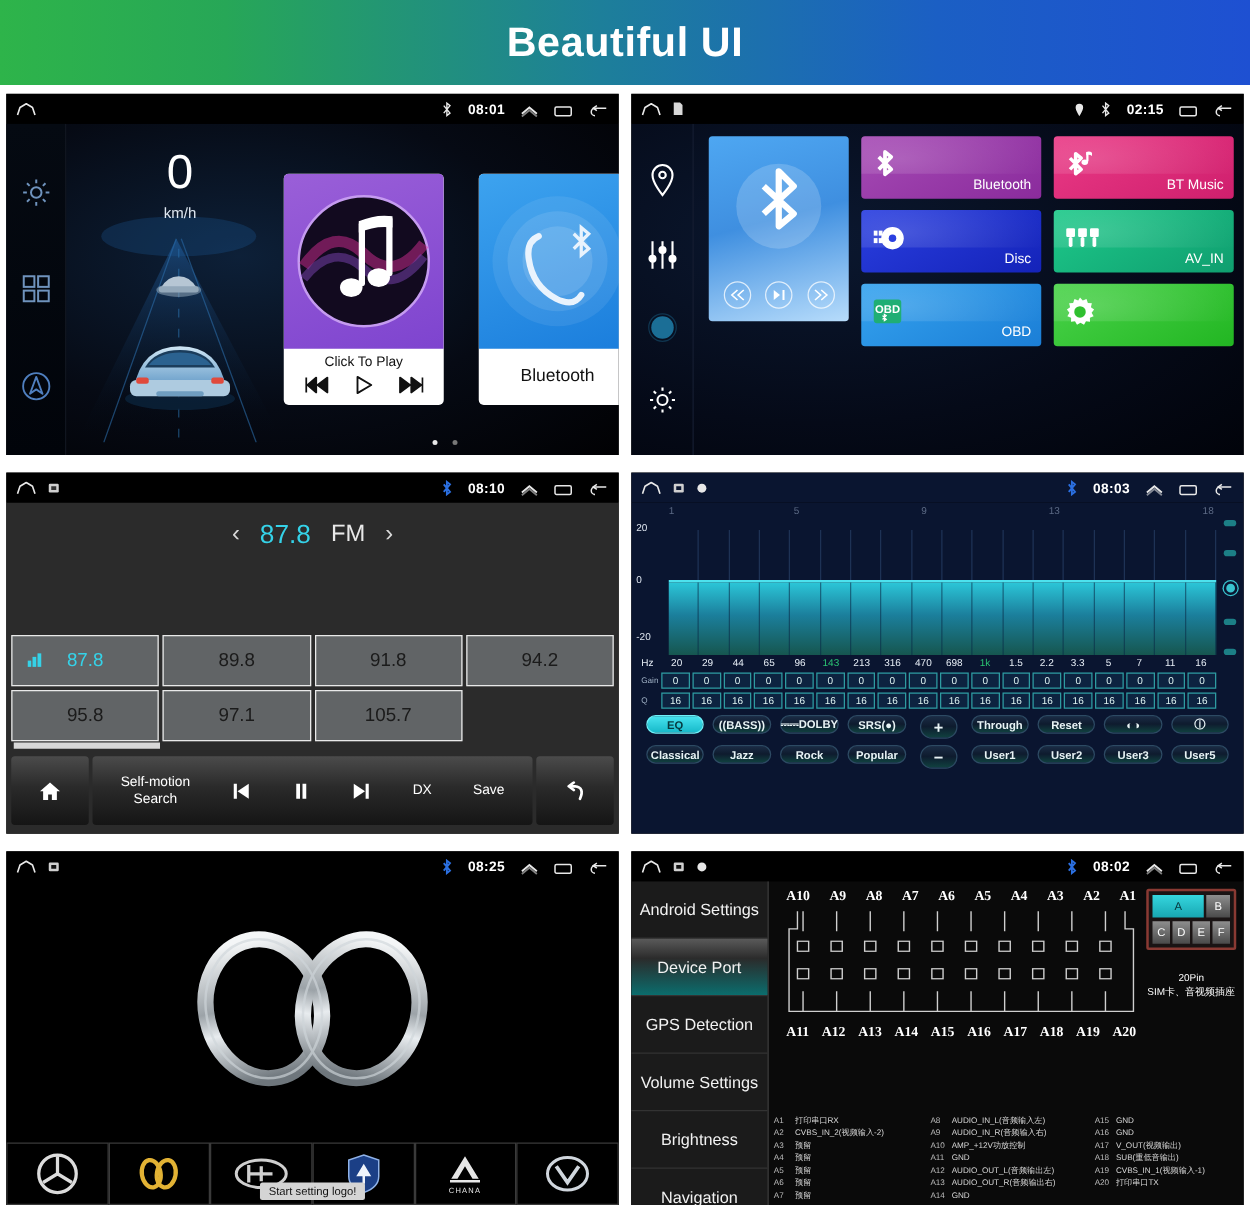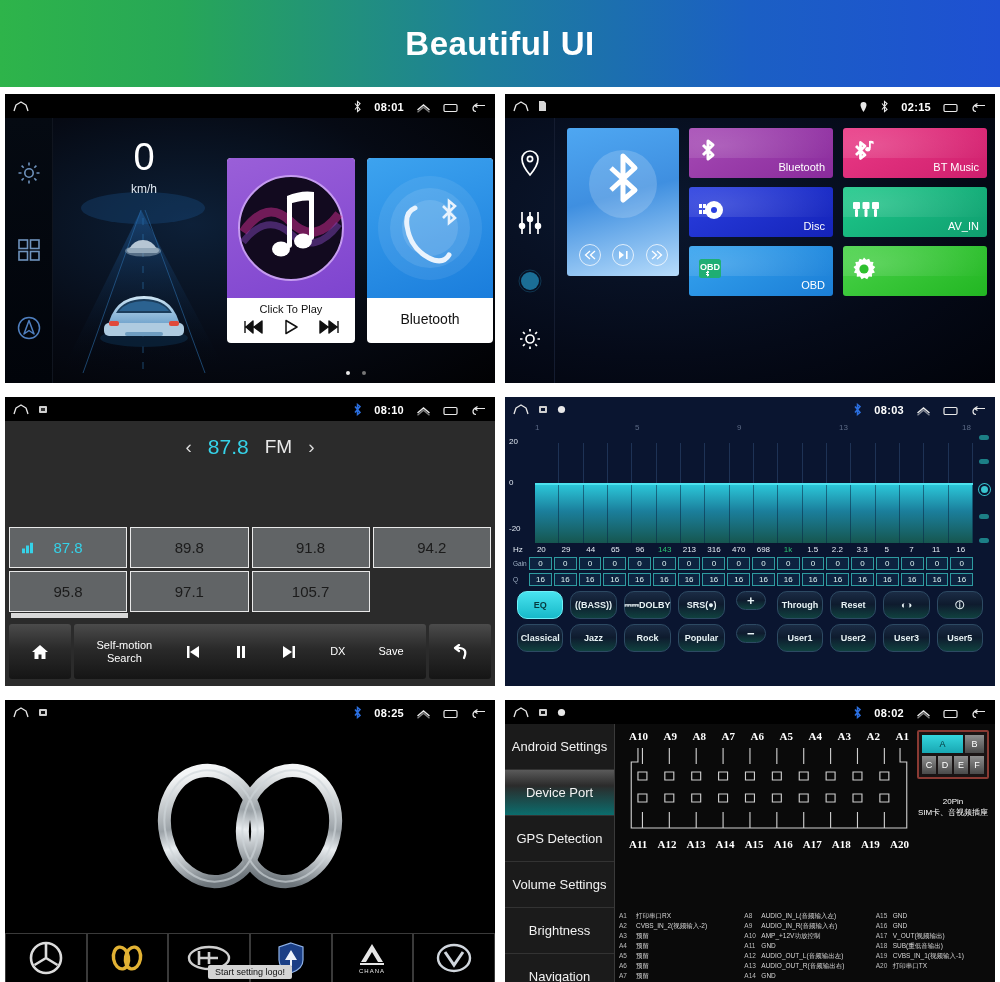--- a/index.html
+++ b/index.html
@@ -4,21 +4,21 @@
 <style>
   * { box-sizing: border-box; margin: 0; padding: 0; }
   body {
     width: 1000px; height: 982px;
     background: #ffffff;
     font-family: "Liberation Sans", sans-serif;
     overflow: hidden;
   }
   
   .header {
-    width: 1000px; height: 87px;
+    width: 1000px; height: 68px;
     background: linear-gradient(90deg, #2eb44a 0%, #27a757 18%, #1d7f9a 48%, #1b5fc4 75%, #1e50d2 100%);
     display: flex; align-items: center; justify-content: center;
   }
   .header-title {
     color: #fff; font-size: 33px; font-weight: bold;
     letter-spacing: 0.5px;
   }
   
   .grid {
     width: 1000px; height: 903px;
@@ -49,21 +49,21 @@
   .p1-rail { position: absolute; left: 0; top: 0; bottom: 0; width: 48px;
     background: linear-gradient(180deg,#050a12,#01040a);
     border-right: 1px solid #10151f;
     display: flex; flex-direction: column; align-items: center;
     justify-content: space-around; padding: 16px 0; }
   .p1-road { position: absolute; left: 48px; top: 0; width: 182px; bottom: 0; }
   .speed-num { position: absolute; left: 0; right: 0; top: 20px; text-align: center;
     color: #fff; font-size: 38px; font-weight: 300; line-height: 1; }
   .speed-unit { position: absolute; left: 0; right: 0; top: 64px; text-align: center;
     color: #dfe8f2; font-size: 12px; }
-  .p1-tiles { position: absolute; left: 222px; top: 40px; display: flex; gap: 12px; }
+  .p1-tiles { position: absolute; left: 222px; top: 40px; display: flex; gap: 28px; }
   .tile-music { width: 128px; border-radius: 4px; overflow: hidden; background:#fff; }
   .tm-art { height: 140px; background: linear-gradient(160deg,#9a5fd8,#7e44cf); position: relative; }
   .tm-lab { text-align: center; font-size: 11px; color: #111; padding: 5px 0 2px; }
   .tm-ctrls { display: flex; justify-content: space-around; align-items: center; padding: 2px 6px 7px; }
   .tile-bt { width: 126px; border-radius: 4px; overflow: hidden; background:#fff; }
   .tb-art { height: 140px; background: linear-gradient(160deg,#3da3ef,#1a7ddc); position: relative; }
   .tb-lab { text-align: center; font-size: 14px; color: #111; padding: 13px 0 16px; }
   .p1-dots { position: absolute; left: 222px; right: 10px; bottom: 8px;
     display: flex; justify-content: center; gap: 12px; }
   .dot { width: 4px; height: 4px; border-radius: 50%; background: #777; }
@@ -138,21 +138,21 @@
   .eq-hz .vals span { flex: 1; text-align: center; color: #e6edf5; font-size: 8px; }
   .eq-hz .vals span.hi { color: #2bc473; }
   .eq-row { display: flex; align-items: center; margin: 3px 22px 0 8px; }
   .eq-row .lbl { color: #9fb0c4; font-size: 6.5px; width: 16px; }
   .eq-row .cells { flex: 1; display: flex; gap: 2px; }
   .eq-row .cells span { flex: 1; text-align: center; color: #dff4f2; font-size: 8px;
     background: #0d2340; border: 1px solid #2e9ba0; padding: 1px 0; }
   .eq-btns { margin: 5px 12px 0; display: grid;
     grid-template-columns: repeat(4, 1fr) 38px repeat(4, 1fr);
     gap: 5px 7px; }
-  .eqb { height: 28px; border-radius: 10px; display: flex; align-items: center;
+  .eqb { height: 15px; border-radius: 10px; display: flex; align-items: center;
     justify-content: center; color: #e8f3f5; font-size: 9px; font-weight: bold;
     background: linear-gradient(180deg,#1b2c45 0%,#0e1b2e 48%,#10413f 100%);
     border: 1px solid #2d4a63; }
   .eqb.on { background: linear-gradient(180deg,#48e3ef,#17b9c9); color: #063a3f; border-color:#6ff0f8; }
   .eqb.circ { width: 30px; height: 19px; border-radius: 10px; justify-self: center; font-size: 13px; }
   
   .p5-body { position: absolute; top: 24px; left: 0; right: 0; bottom: 0; background: #000; }
   .p5-main { position: absolute; top: 0; left: 0; right: 0; bottom: 56px;
     display: flex; align-items: center; justify-content: center; }
   .p5-strip { position: absolute; left: 0; right: 0; bottom: 0; height: 50px;

